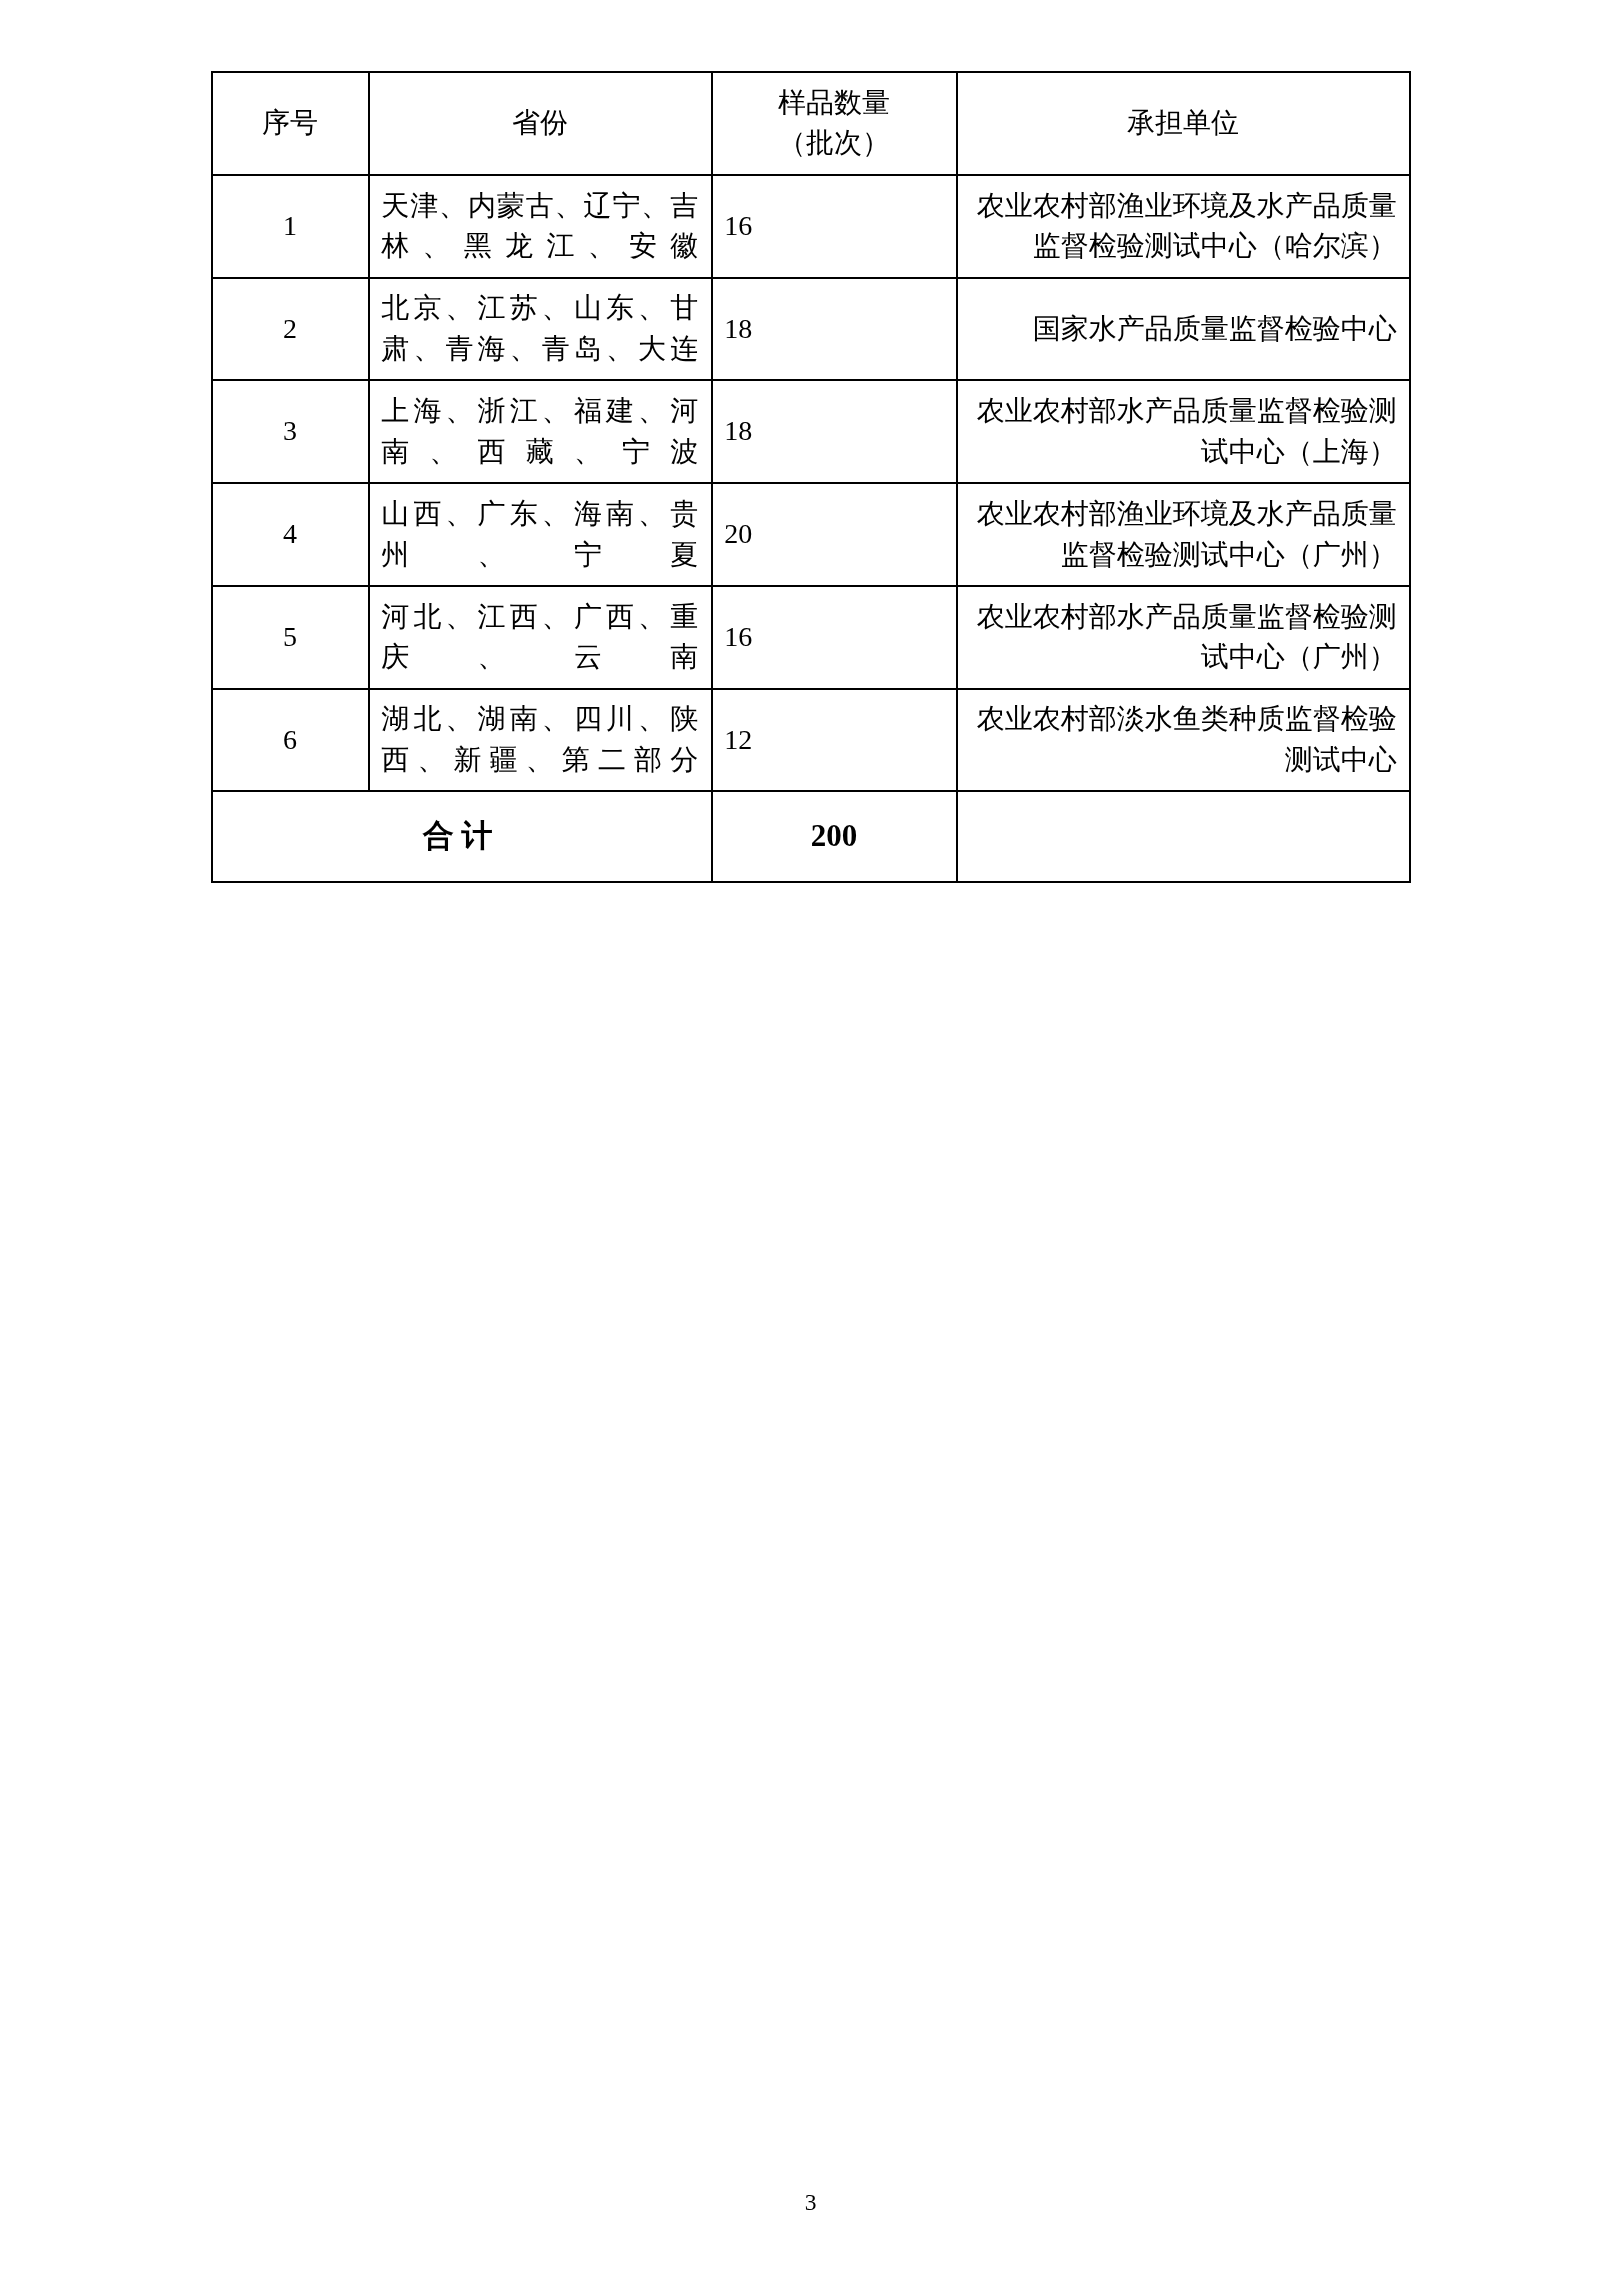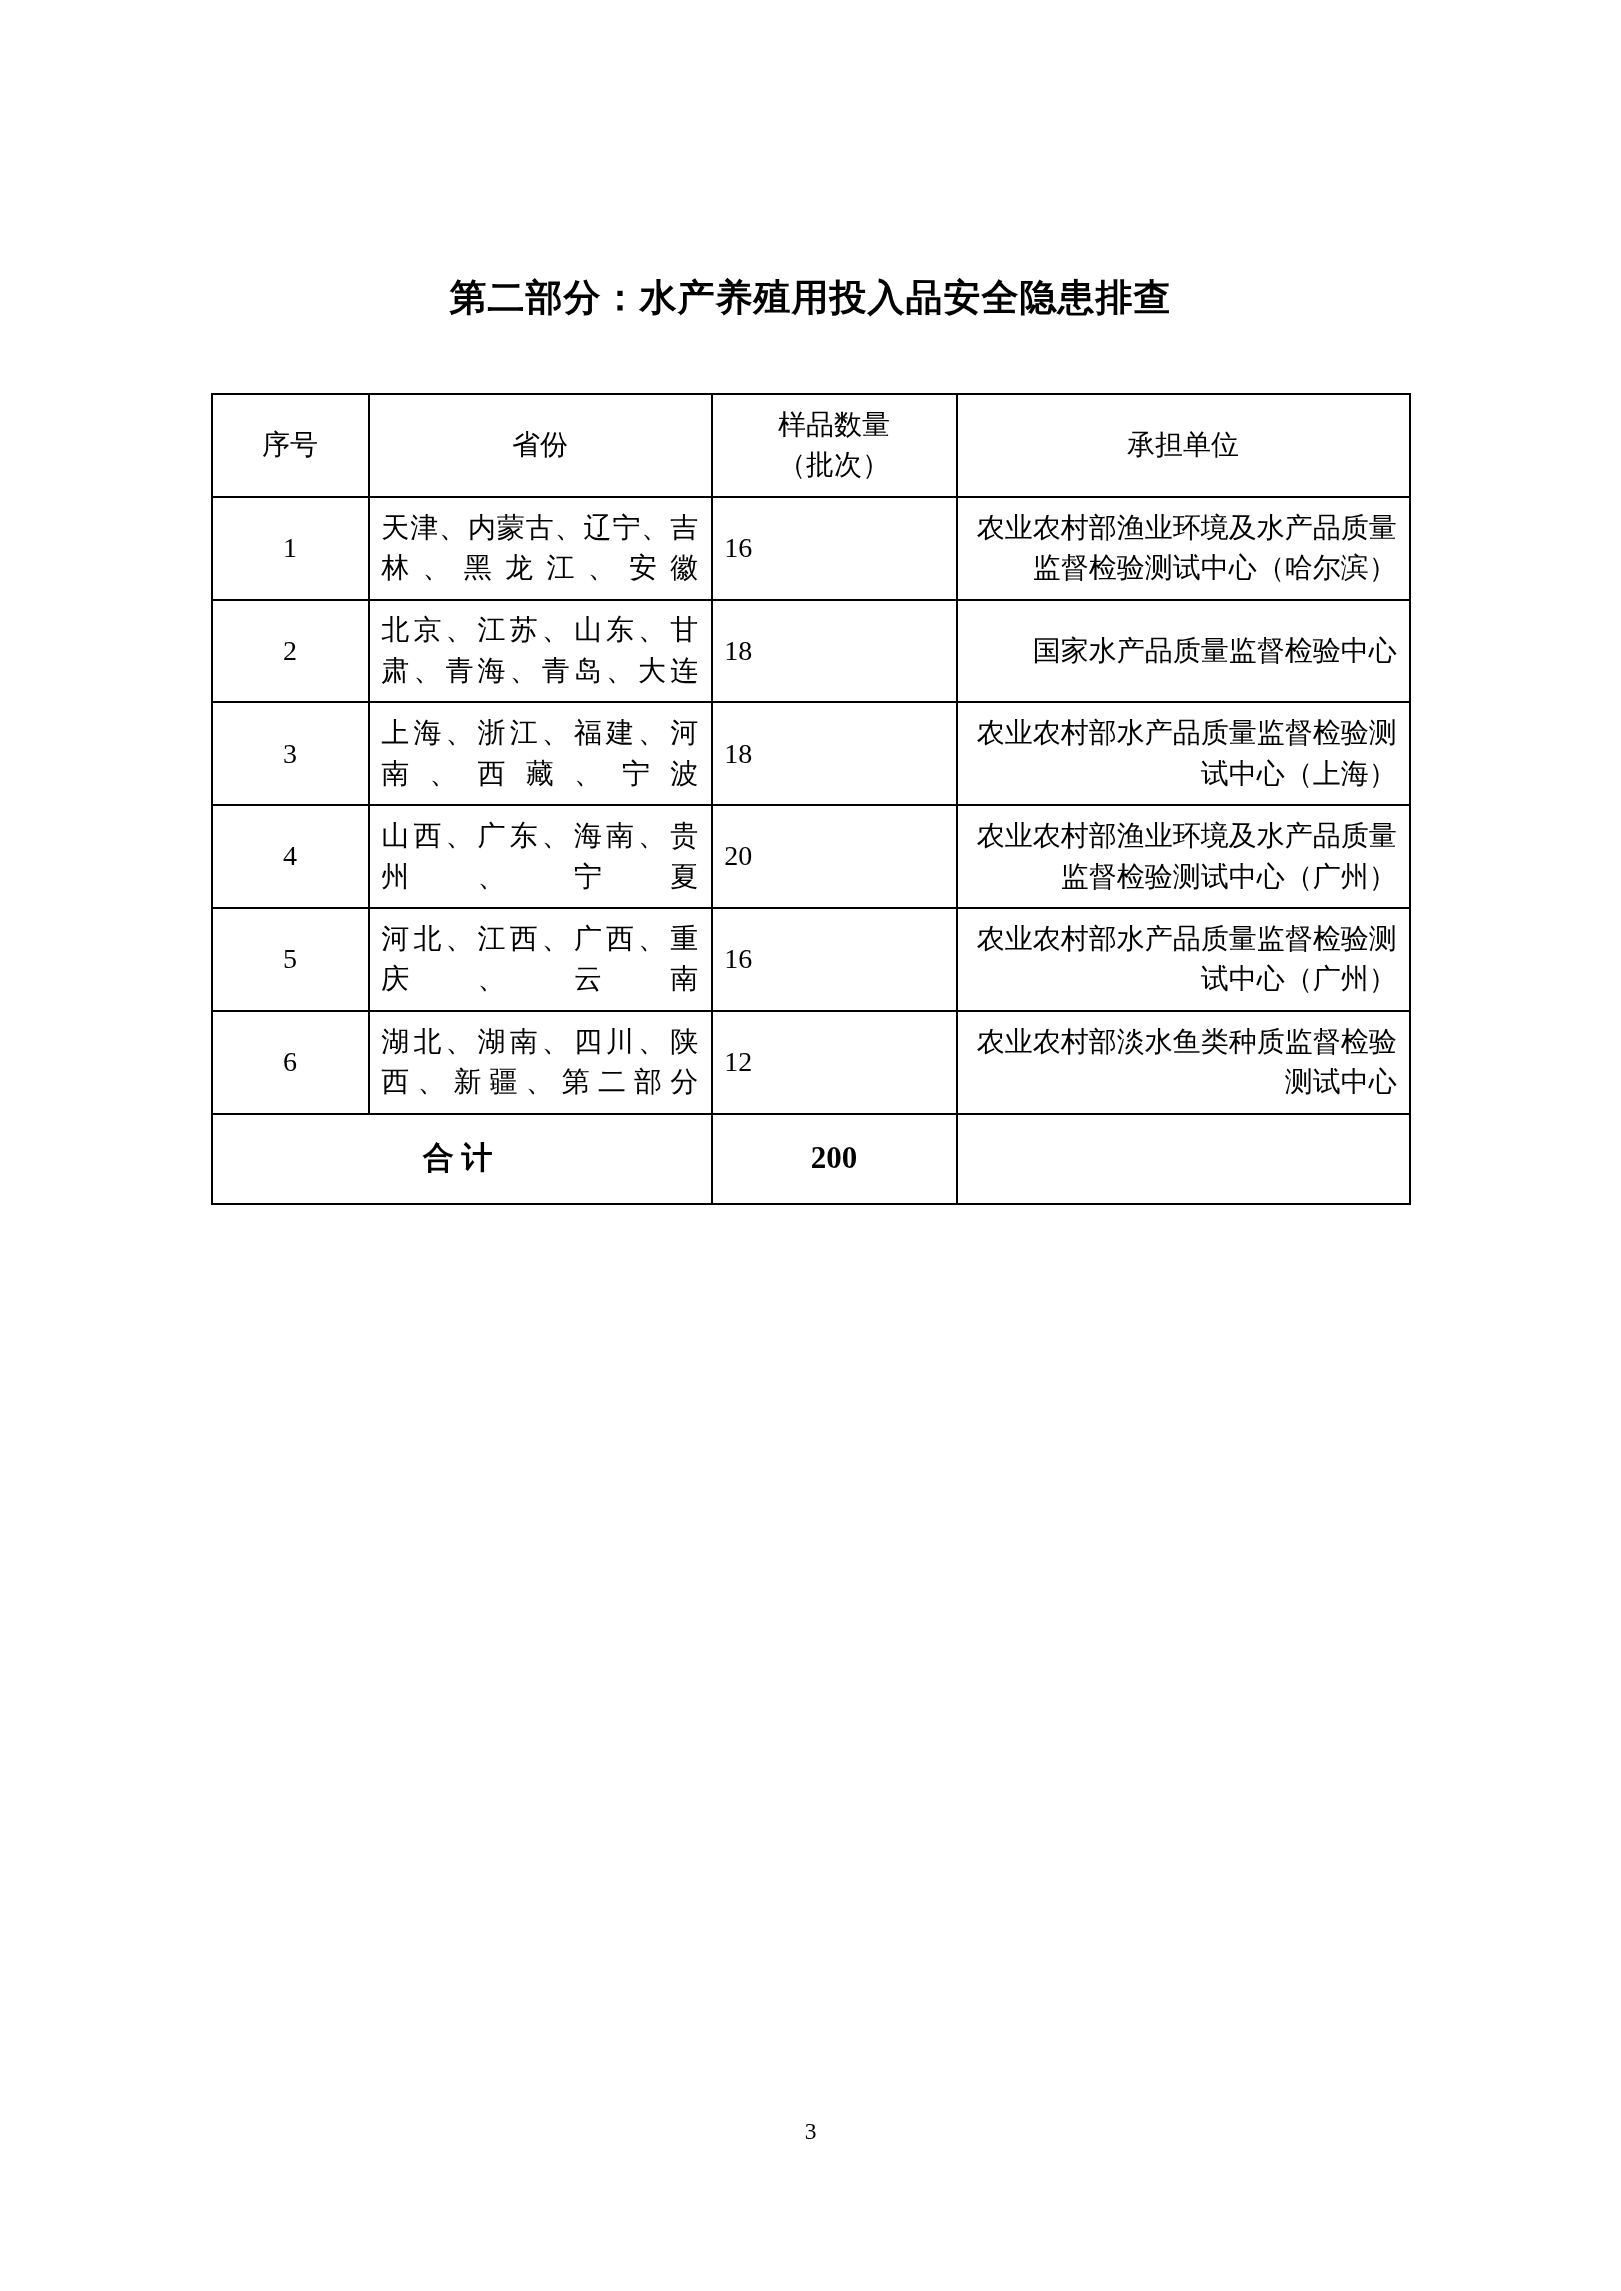--- a/index.html
+++ b/index.html
@@ -107,21 +107,20 @@
     text-align: center;
     font-size: 23.5px;
     font-family: "Liberation Serif", "DejaVu Serif", serif;
   }
 </style>
 </head>
 <body>
 
 <div class="page">
 
-  <h1 class="doc-title">第二部分：水产养殖用投入品安全隐患排查</h1>
 
   <div class="table-wrap">
     <table class="main-table">
       <colgroup>
         <col class="c-no">
         <col class="c-prov">
         <col class="c-qty">
         <col class="c-unit">
       </colgroup>
       <thead>

